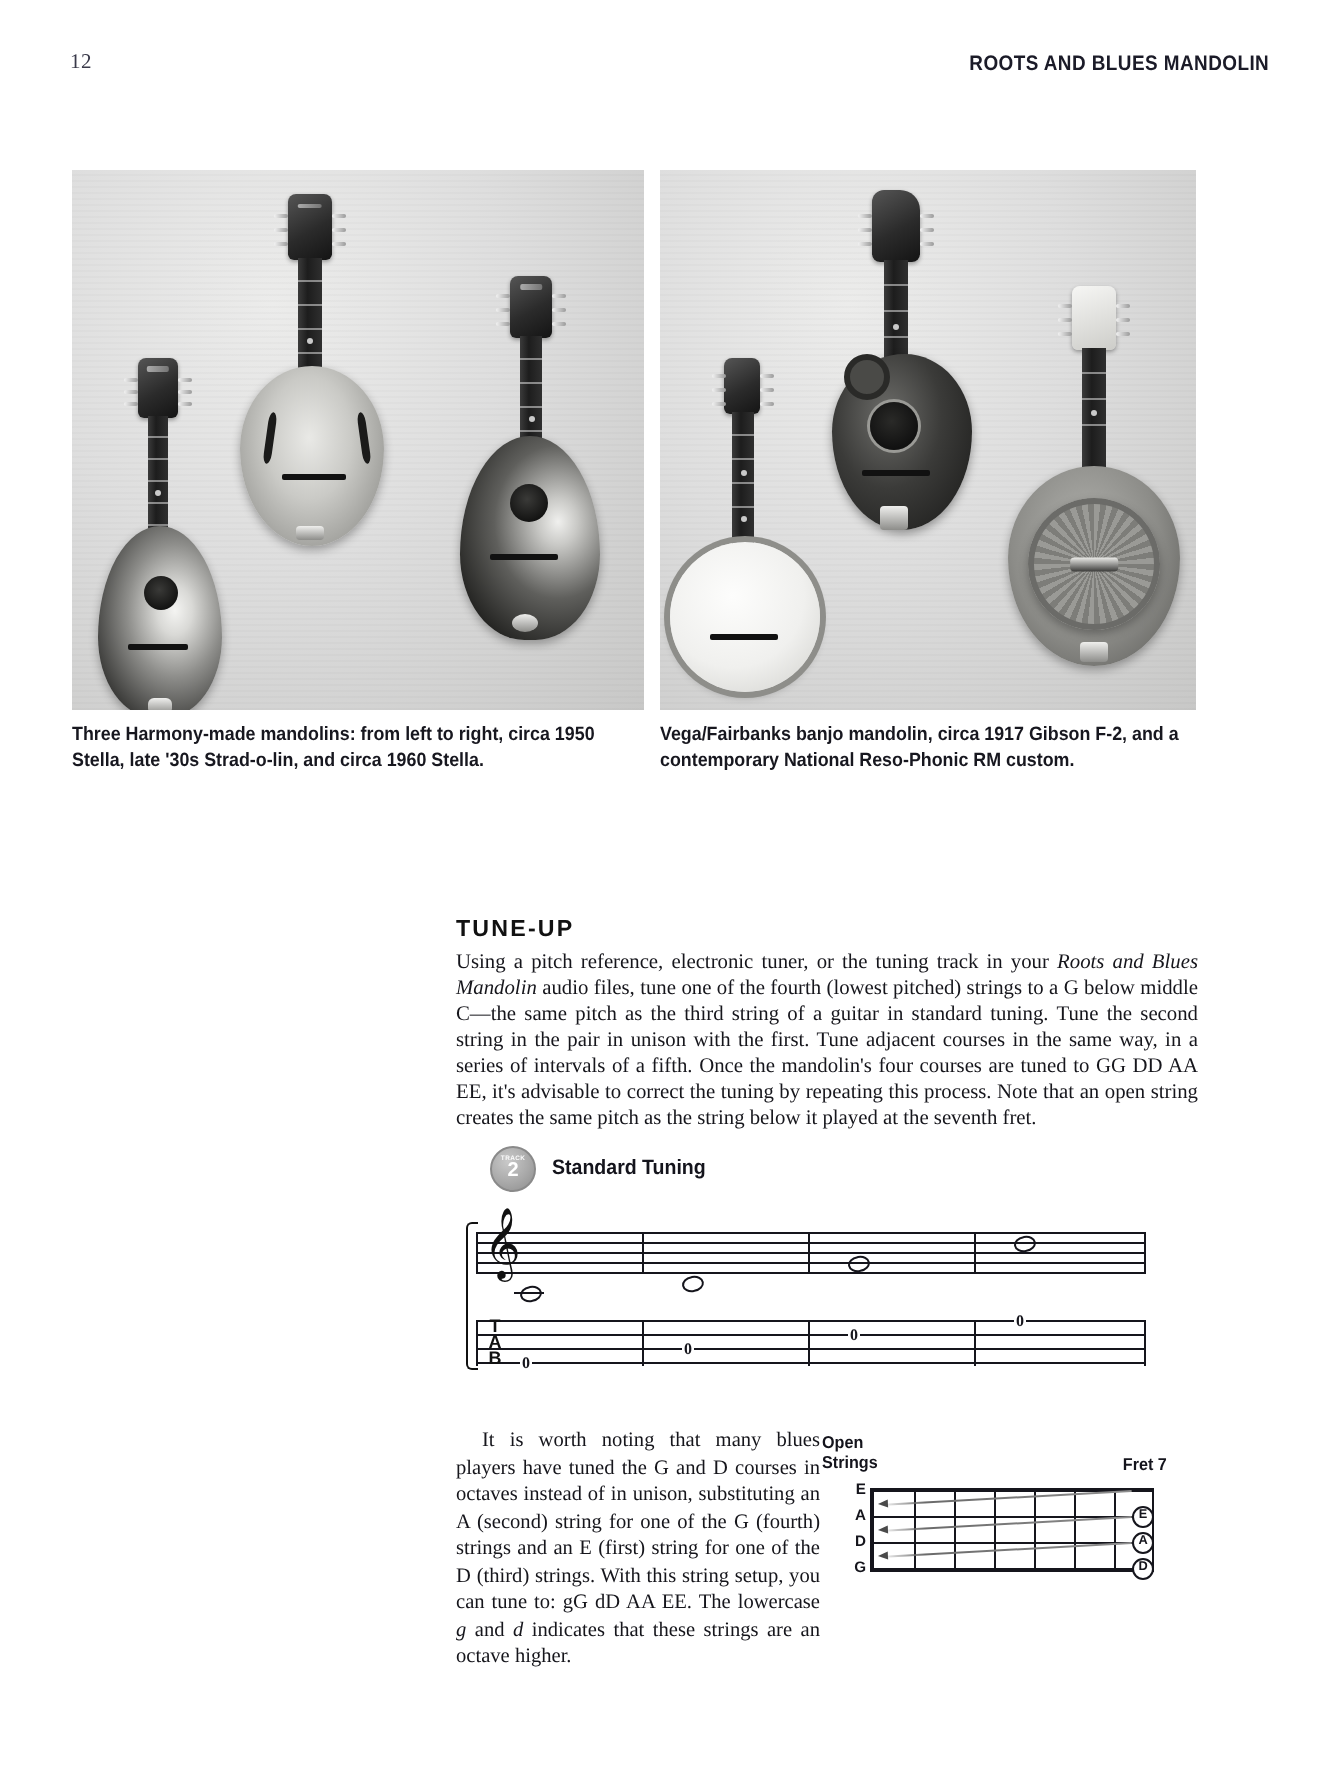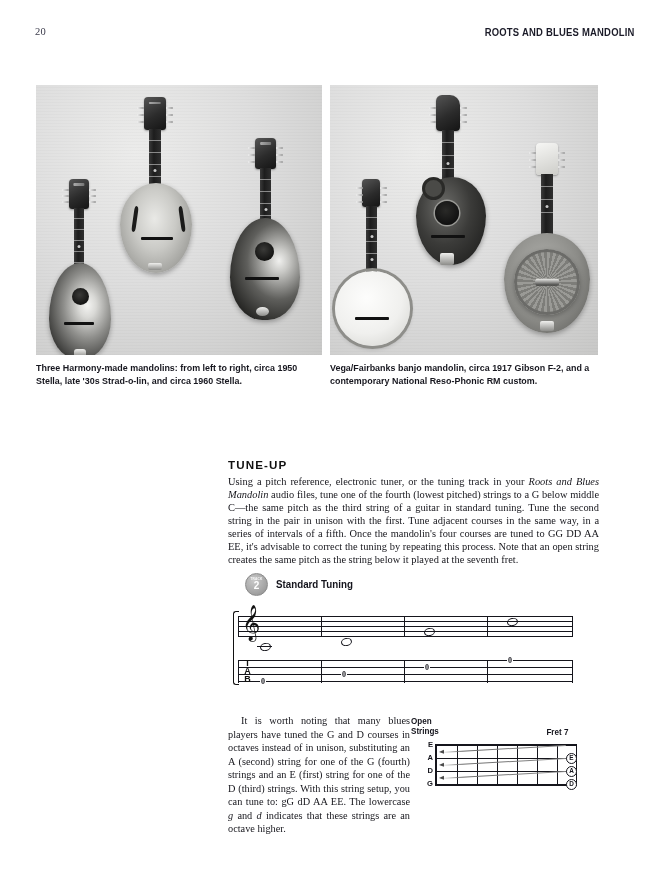--- a/index.html
+++ b/index.html
@@ -358,21 +358,21 @@
     position: absolute;
     font-family: "Liberation Sans", sans-serif;
     font-weight: bold;
     font-size: 8.6px;
     color: #14141c;
     line-height: 10px;
     transform: scaleX(.94);
     transform-origin: left top;
   }
   #fb-open   { left: 0;  top: 0; }
-  #fb-fret7  { right: 15px; top: 11px; transform-origin: right top; }
+  #fb-fret7  { right: 0; top: 11px; transform-origin: right top; }
   .fb-grid {
     position: absolute;
     left: 26px; top: 28px;
     width: 140px; height: 40px;
     border-top: 1.2px solid #15151c;
     border-bottom: 1.2px solid #15151c;
   }
   .fb-string {
     position: absolute;
     left: 0; right: 0;
@@ -429,21 +429,21 @@
     left: -1px; top: -2.4px;
     border-top: 2.6px solid transparent;
     border-bottom: 2.6px solid transparent;
     border-right: 5px solid #4a4a4a;
   }
 </style>
 </head>
 <body>
 
 <div class="running-head">
-  <span class="folio">20</span>
+  <span class="folio">12</span>
   <span class="book-title">ROOTS AND BLUES MANDOLIN</span>
 </div>
 
 <div class="photo" id="photo-left">
   <div class="wall"></div>
 
   <div class="inst">
     <div class="head" style="left:33px; top:94px; width:20px; height:30px;">
       <div class="logo"></div>
     </div>

